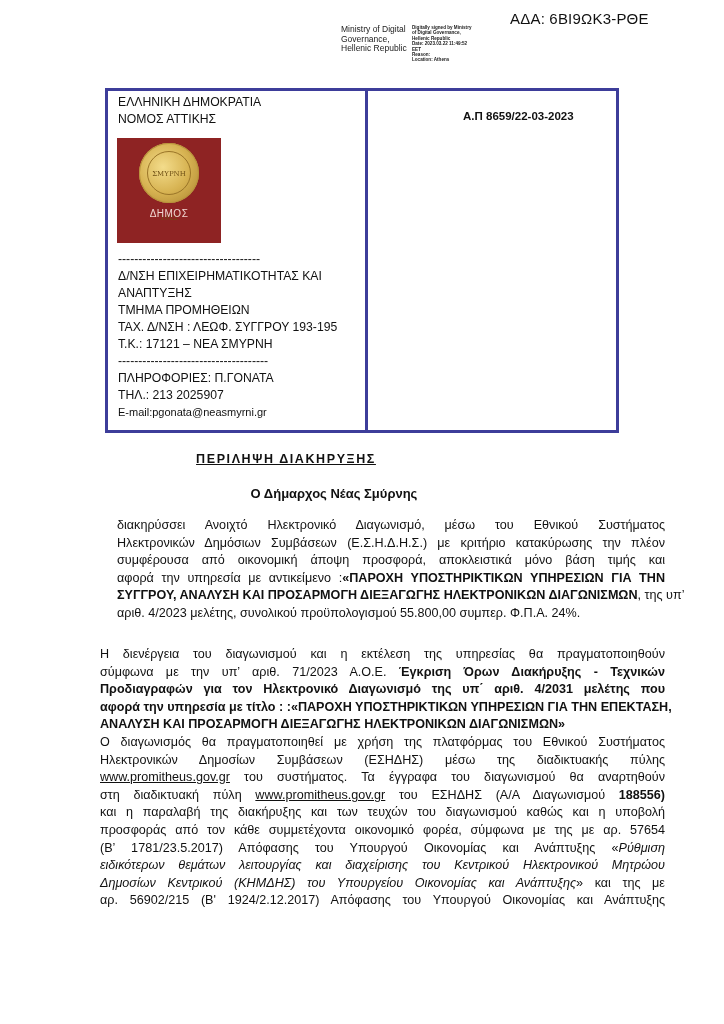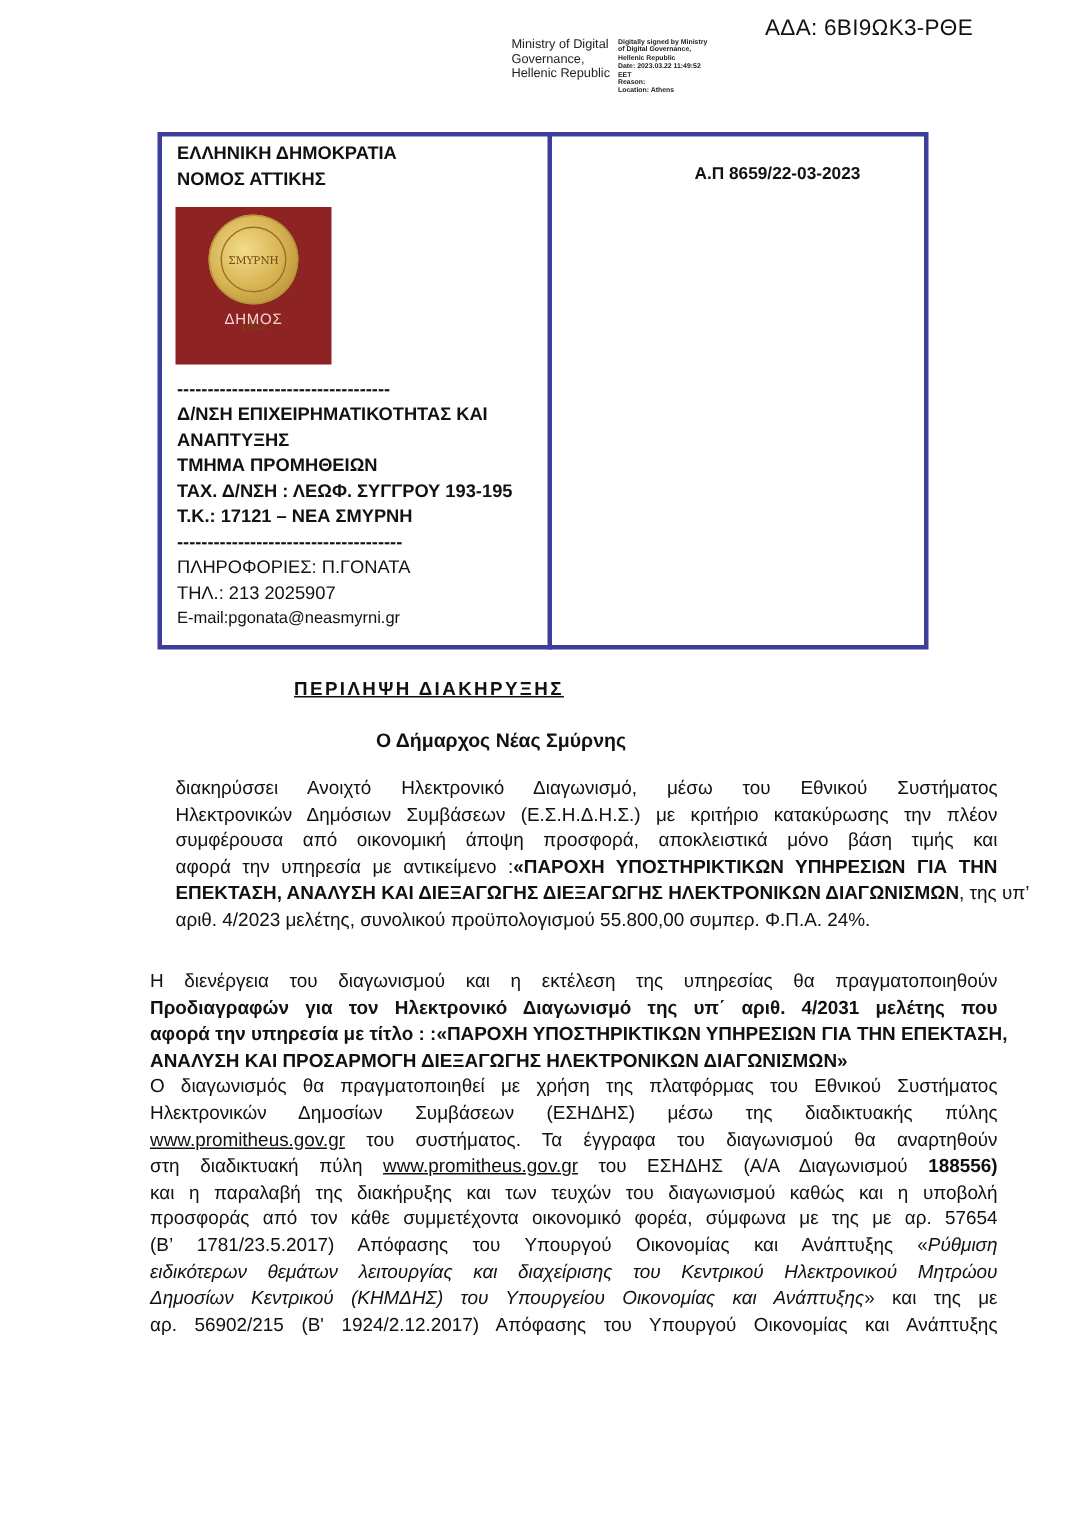--- a/index.html
+++ b/index.html
@@ -9,21 +9,21 @@
 
   
   .ada { left: 510px; top: 10px; font-size: 15px; letter-spacing: 0.2px; color: #111; }
   .sig-org { left: 341px; top: 25px; font-size: 8.5px; line-height: 9.5px; color: #222; }
   .sig-details { left: 412px; top: 25px; font-size: 4.6px; line-height: 5.4px; color: #222; font-weight: bold; }
 
   
   .hbox { left: 105px; top: 88px; width: 508px; height: 339px;
           border: 3px solid #3d3d9a; box-sizing: content-box; }
   .hdiv { left: 365px; top: 88px; width: 3px; height: 345px; background: #3d3d9a; }
-  .hl { font-size: 12.2px; font-weight: bold; line-height: 17px; color: #111; white-space: nowrap; }
+  .hl { font-size: 12.2px; font-weight: normal; line-height: 17px; color: #111; white-space: nowrap; }
   .hn { font-size: 12.2px; font-weight: normal; line-height: 17px; color: #111; white-space: nowrap; }
   .left-col { left: 118px; top: 94px; }
   .logo { left: 117px; top: 138px; width: 104px; height: 105px; background: #8e2323; }
   .coin { position: absolute; left: 22px; top: 5px; width: 60px; height: 60px; border-radius: 50%;
           background: radial-gradient(circle at 40% 40%, #f3dc8b 0%, #d7b352 50%, #a8802d 100%);
           box-shadow: 0 0 0 1px #b8933c inset; }
   .coin-inner { position: absolute; left: 8px; top: 8px; width: 44px; height: 44px; border-radius: 50%;
           border: 1px solid #9a7528; box-sizing: border-box; font-size: 7px; color: #6e4f14;
           text-align: center; line-height: 44px; font-family: "DejaVu Serif", serif; }
   .logo-t1 { position: absolute; left: 0; width: 104px; top: 70px; text-align: center;
@@ -100,26 +100,27 @@
 <div class="abs ref">Α.Π 8659/22-03-2023</div>
 
 <div class="abs title">ΠΕΡΙΛΗΨΗ ΔΙΑΚΗΡΥΞΗΣ</div>
 <div class="abs subtitle">Ο Δήμαρχος Νέας Σμύρνης</div>
 
 <div class="abs p p1">
   <span class="line">διακηρύσσει  Ανοιχτό Ηλεκτρονικό Διαγωνισμό, μέσω του Εθνικού Συστήματος</span>
   <span class="line">Ηλεκτρονικών Δημόσιων Συμβάσεων (Ε.Σ.Η.Δ.Η.Σ.) με κριτήριο κατακύρωσης την πλέον</span>
   <span class="line">συμφέρουσα από οικονομική άποψη προσφορά, αποκλειστικά μόνο βάση τιμής και</span>
   <span class="line"><span>αφορά την υπηρεσία με αντικείμενο :</span><b>«ΠΑΡΟΧΗ ΥΠΟΣΤΗΡΙΚΤΙΚΩΝ ΥΠΗΡΕΣΙΩΝ ΓΙΑ ΤΗΝ</b></span>
-  <span class="line"><b>ΕΠΕΚΤΑΣΗ, ΑΝΑΛΥΣΗ ΚΑΙ ΔΙΕΞΑΓΩΓΗΣ ΔΙΕΞΑΓΩΓΗΣ ΗΛΕΚΤΡΟΝΙΚΩΝ ΔΙΑΓΩΝΙΣΜΩΝ</b><span>, της υπ’</span></span>
+  <span class="line"><b>ΣΥΓΓΡΟΥ, ΑΝΑΛΥΣΗ ΚΑΙ ΠΡΟΣΑΡΜΟΓΗ ΔΙΕΞΑΓΩΓΗΣ ΗΛΕΚΤΡΟΝΙΚΩΝ ΔΙΑΓΩΝΙΣΜΩΝ</b><span>, της υπ’</span></span>
   <span class="line last">αριθ. 4/2023 μελέτης, συνολικού προϋπολογισμού 55.800,00 συμπερ. Φ.Π.Α. 24%.</span>
 </div>
 
 <div class="abs p p2">
   <span class="line">Η διενέργεια του διαγωνισμού και η εκτέλεση της υπηρεσίας θα πραγματοποιηθούν</span>
+  <span class="line"><span>σύμφωνα με την υπ’ αριθ. 71/2023 Α.Ο.Ε. </span><b>Έγκριση Όρων Διακήρυξης - Τεχνικών</b></span>
   <span class="line"><b>Προδιαγραφών για τον Ηλεκτρονικό Διαγωνισμό της υπ΄ αριθ. 4/2031 μελέτης που</b></span>
   <span class="line"><b>αφορά την υπηρεσία με τίτλο : :«ΠΑΡΟΧΗ ΥΠΟΣΤΗΡΙΚΤΙΚΩΝ ΥΠΗΡΕΣΙΩΝ ΓΙΑ ΤΗΝ ΕΠΕΚΤΑΣΗ,</b></span>
   <span class="line last"><b>ΑΝΑΛΥΣΗ ΚΑΙ ΠΡΟΣΑΡΜΟΓΗ ΔΙΕΞΑΓΩΓΗΣ ΗΛΕΚΤΡΟΝΙΚΩΝ ΔΙΑΓΩΝΙΣΜΩΝ»</b></span>
   <span class="line">Ο διαγωνισμός θα πραγματοποιηθεί με χρήση της πλατφόρμας του Εθνικού Συστήματος</span>
   <span class="line">Ηλεκτρονικών Δημοσίων Συμβάσεων (ΕΣΗΔΗΣ) μέσω της διαδικτυακής πύλης</span>
   <span class="line"><a class="lnk">www.promitheus.gov.gr</a><span> του συστήματος. Τα έγγραφα του διαγωνισμού θα αναρτηθούν</span></span>
   <span class="line"><span>στη διαδικτυακή πύλη </span><a class="lnk">www.promitheus.gov.gr</a><span> του ΕΣΗΔΗΣ (Α/Α Διαγωνισμού </span><b>188556)</b></span>
   <span class="line">και η παραλαβή της διακήρυξης και των τευχών του διαγωνισμού καθώς και η υποβολή</span>
   <span class="line">προσφοράς από τον κάθε συμμετέχοντα οικονομικό φορέα, σύμφωνα με της με αρ. 57654</span>
   <span class="line"><span>(Β’ 1781/23.5.2017) Απόφασης του Υπουργού Οικονομίας και Ανάπτυξης «</span><i>Ρύθμιση</i></span>

